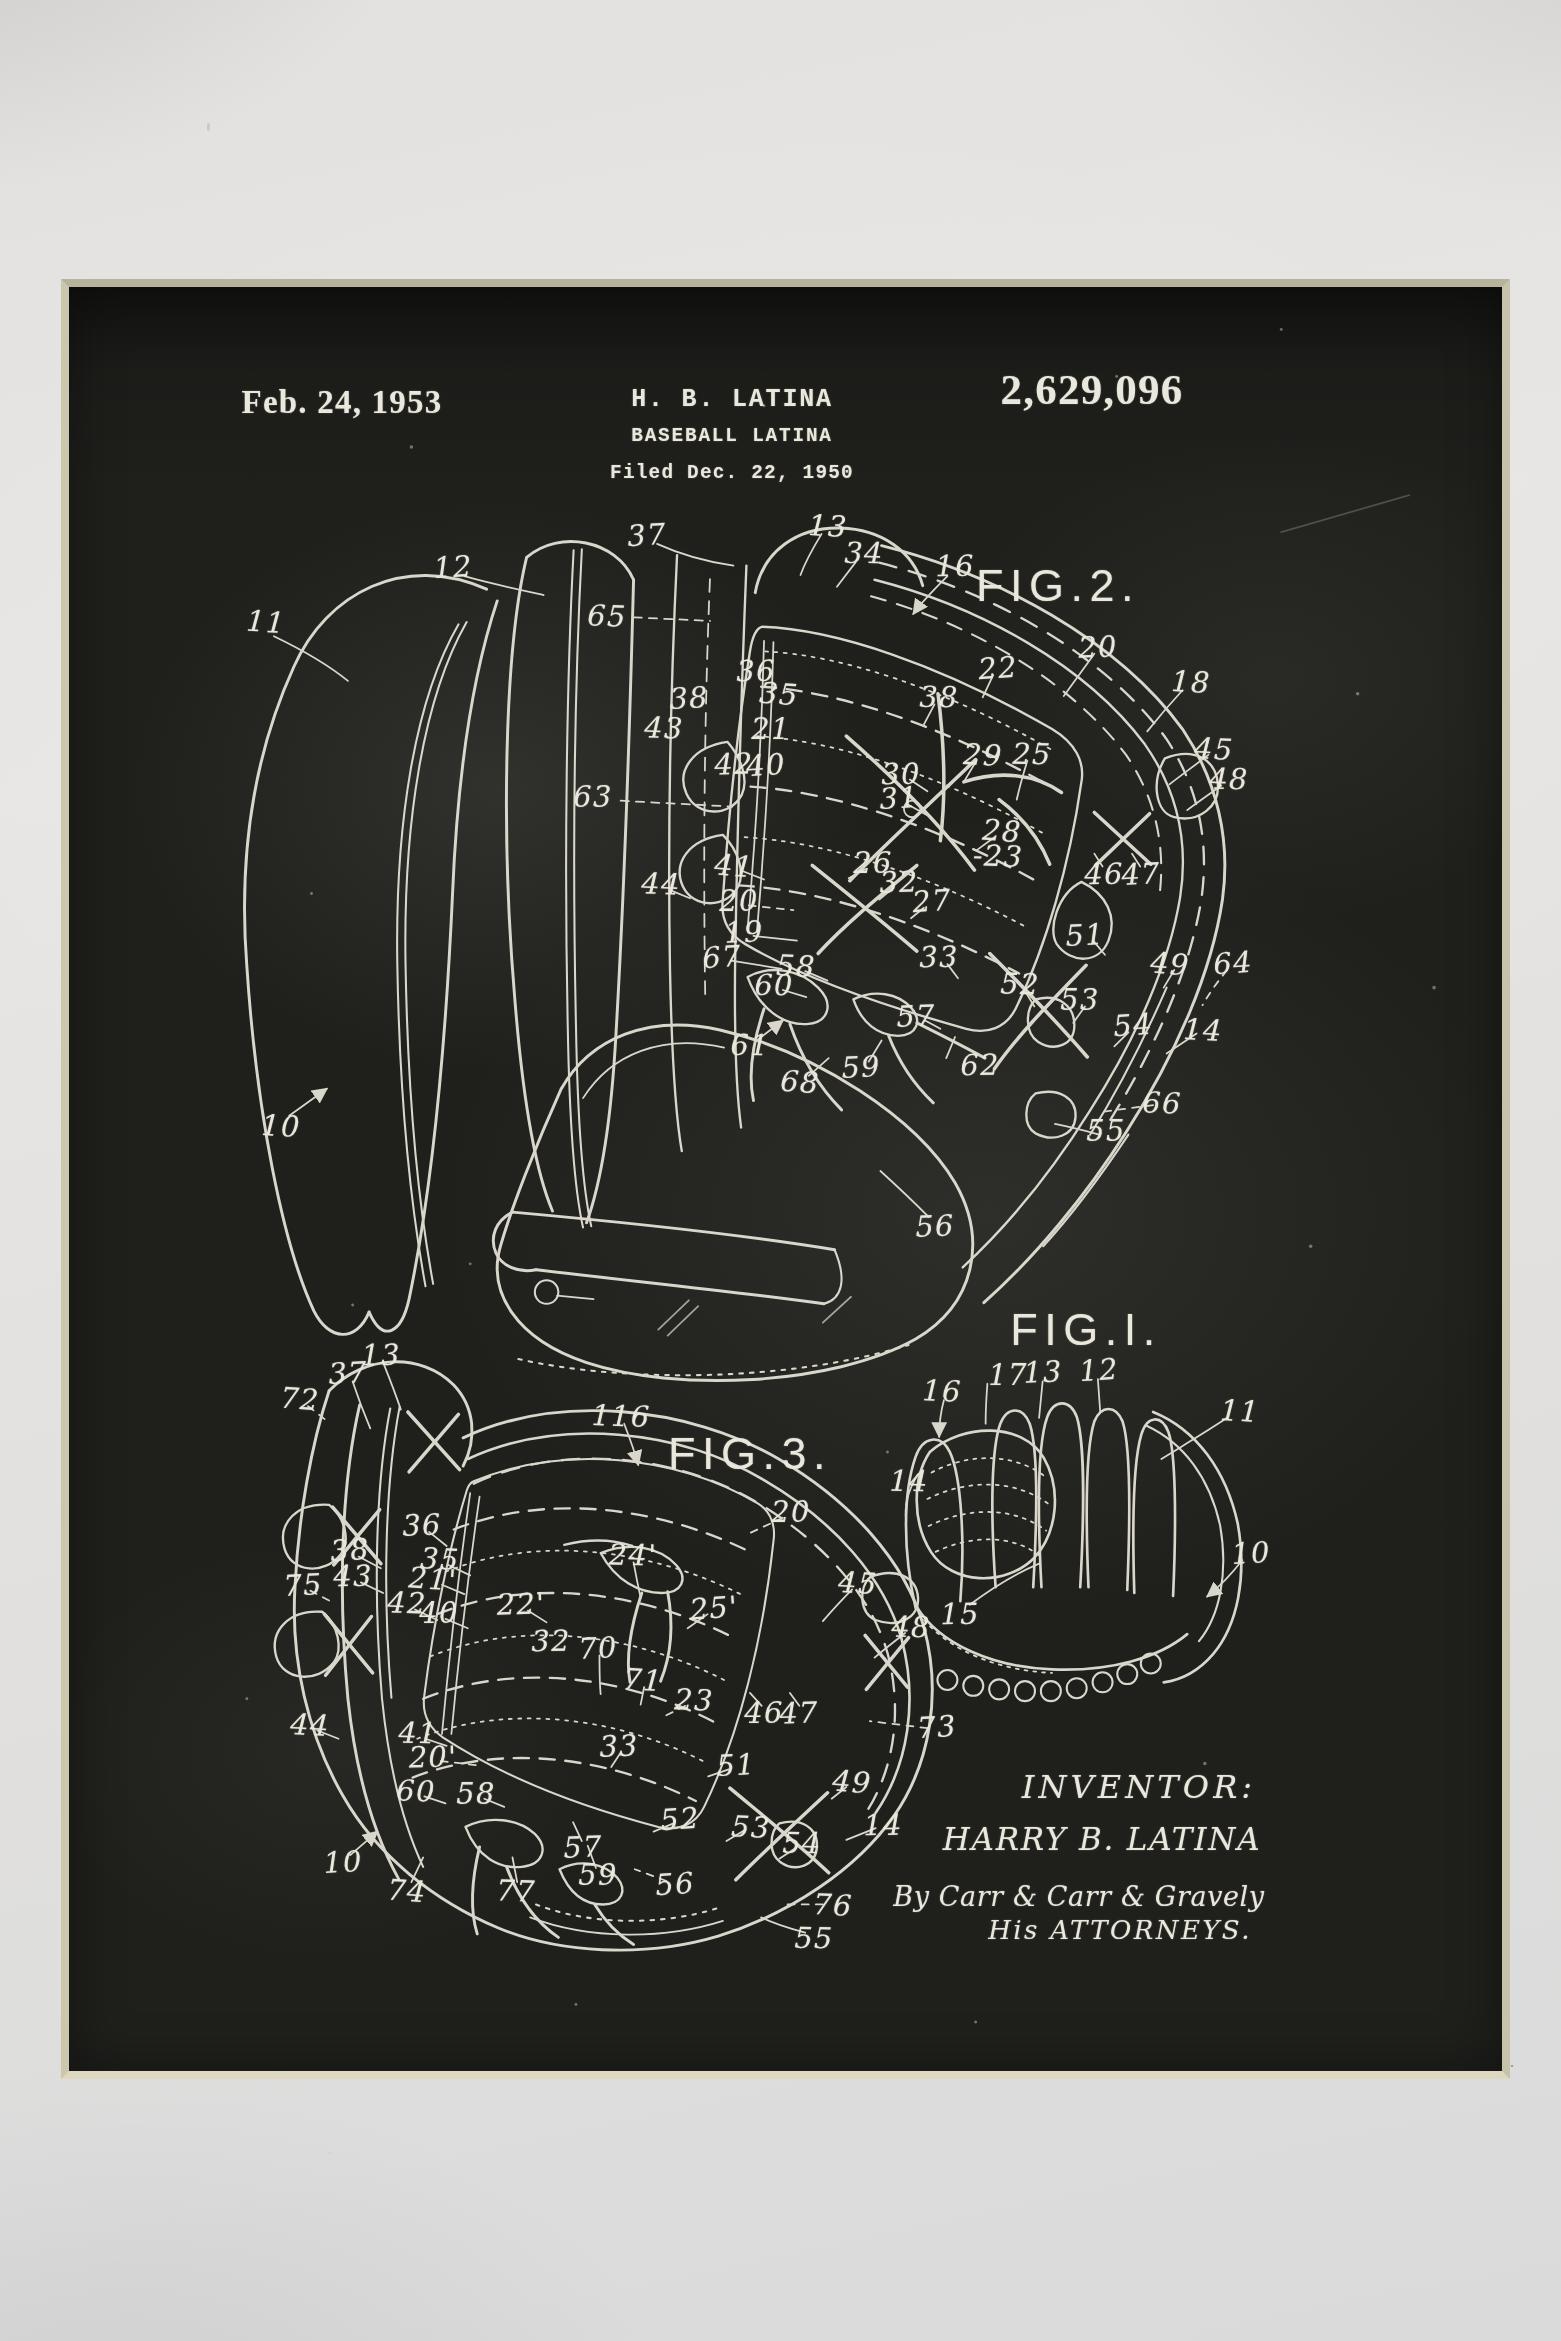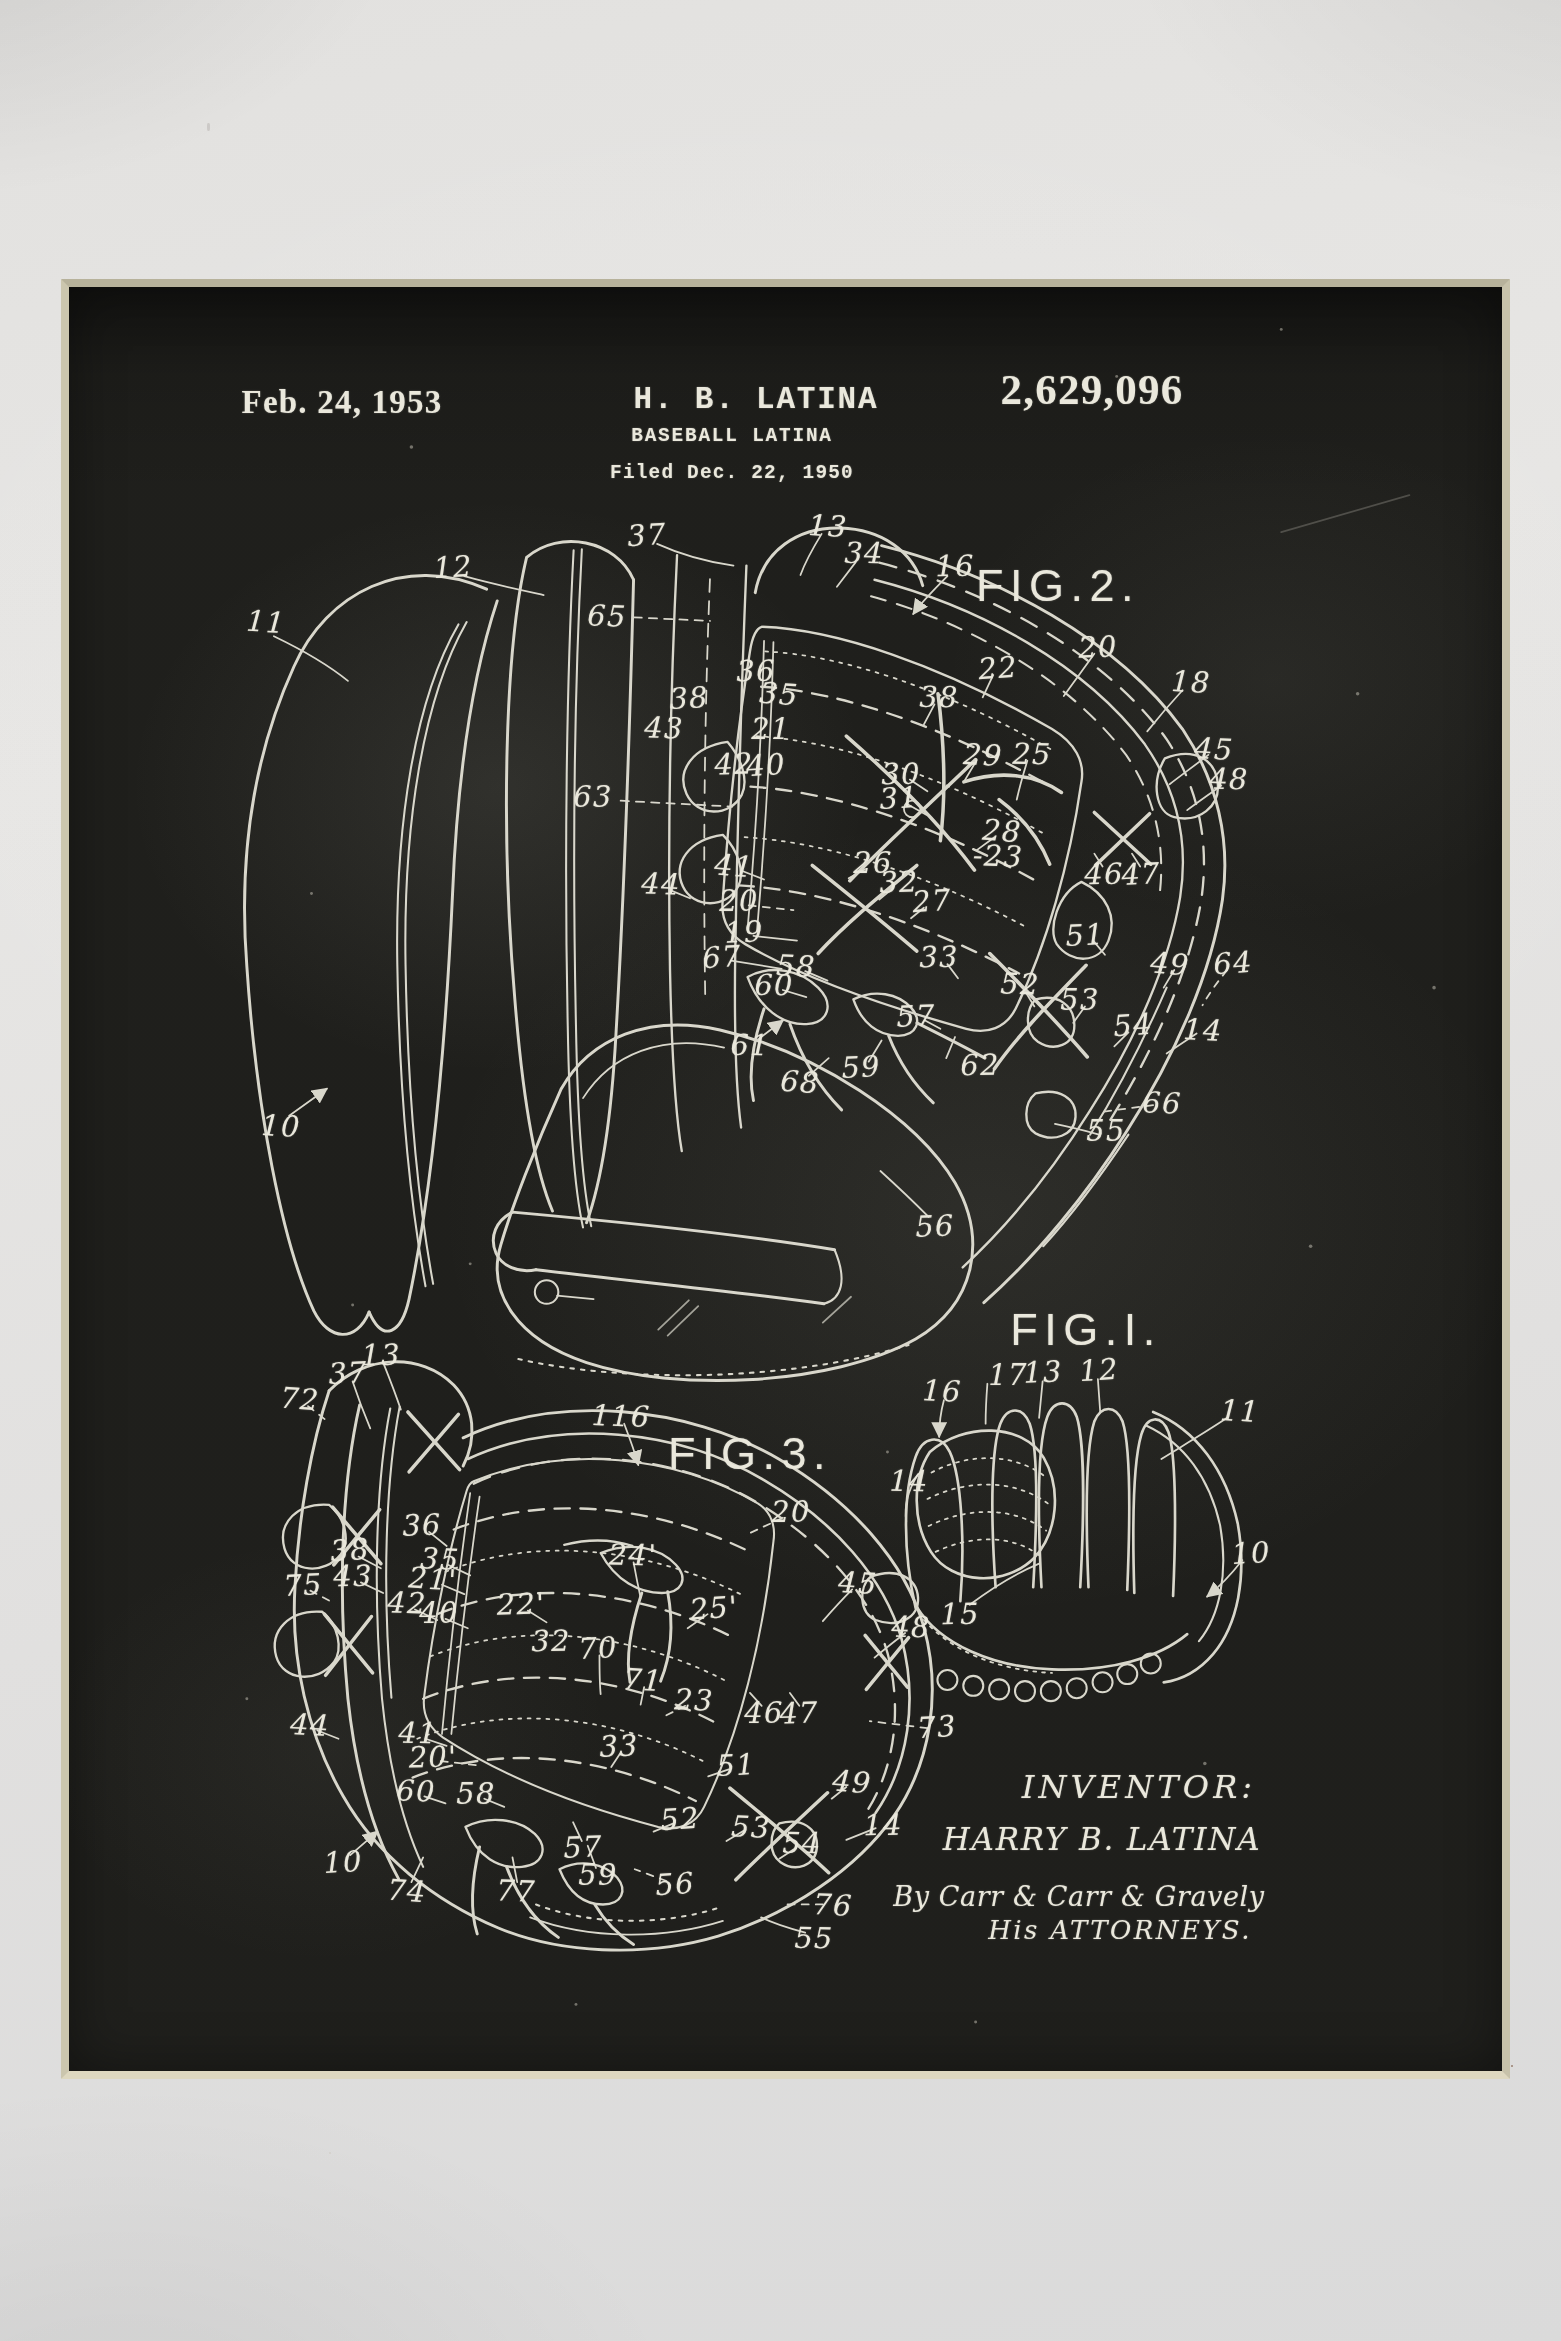--- a/index.html
+++ b/index.html
@@ -27,21 +27,21 @@
     box-shadow:inset 0 0 53px rgba(0,0,0,.40);}
   svg.drawing{position:absolute;left:0;top:0;width:1561px;height:2342px;}
   .labels{position:absolute;left:0;top:0;width:1561px;height:2342px;}
   .labels span{position:absolute;transform:translate(-50%,-50%);color:#eae8dc;
     text-shadow:0 0 1.8px rgba(234,232,220,.38);white-space:nowrap;}
   .callout{font-family:"DejaVu Serif",serif;font-style:italic;font-size:29px;letter-spacing:1.2px;}
   .fig-title{font-family:"Liberation Sans",sans-serif;font-size:45px;letter-spacing:6.5px;
     color:#edebdf;}
   .h-date{left:342px;top:402px;font-size:33px;font-weight:bold;letter-spacing:1.2px;}
   .h-num{left:1092px;top:389px;font-size:43px;font-weight:bold;letter-spacing:1.2px;}
-  .h-name{left:732px;top:399px;font-family:"Liberation Mono",monospace;font-size:31px;font-weight:bold;letter-spacing:1.8px;margin-left:24px;}
+  .h-name{left:732px;top:399px;font-family:"Liberation Mono",monospace;font-size:25px;font-weight:bold;letter-spacing:1.8px;}
   .h-title{left:732px;top:436px;font-family:"Liberation Mono",monospace;font-size:19.4px;font-weight:bold;letter-spacing:1.8px;}
   .h-filed{left:732px;top:473px;font-family:"Liberation Mono",monospace;font-size:19.4px;font-weight:bold;letter-spacing:1.2px;}
   .sig{font-family:"DejaVu Serif",serif;font-style:italic;}
   .sig-inventor{left:1139px;top:1787px;font-size:32px;letter-spacing:4.1px;transform:translate(-50%,-50%) rotate(-2deg);}
   .sig-name{left:1102px;top:1839px;font-size:31px;letter-spacing:1.8px;transform:translate(-50%,-50%) rotate(-2deg);text-align:center;}
   .sig-by{left:1079px;top:1896px;font-size:27px;letter-spacing:0.6px;transform:translate(-50%,-50%) rotate(-3deg);}
   .sig-att{left:1120px;top:1930px;font-size:26px;letter-spacing:2.4px;transform:translate(-50%,-50%) rotate(-2deg);}
   .speck{position:absolute;width:2.4px;height:2.4px;border-radius:50%;background:#cdc9bd;opacity:.55;}
 </style>
 </head>

